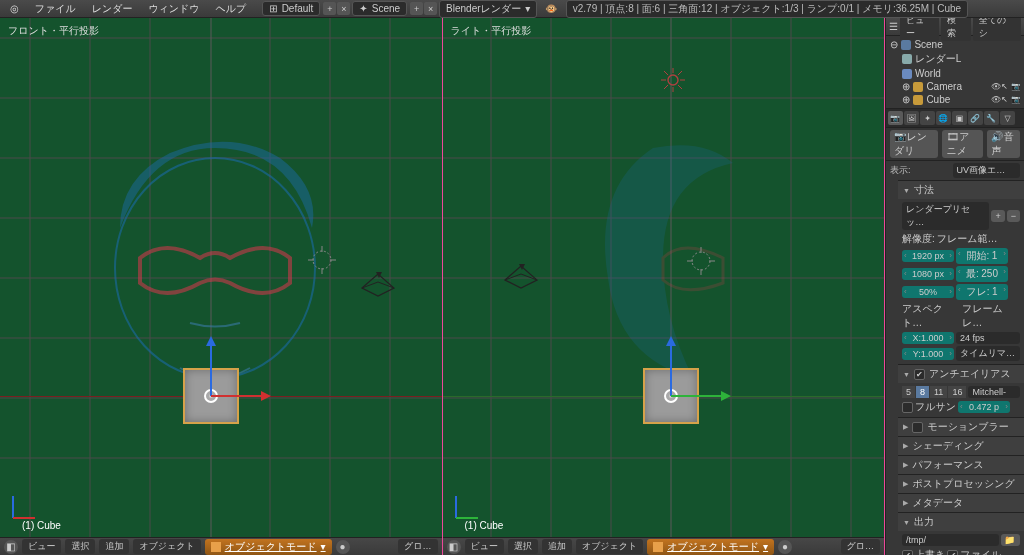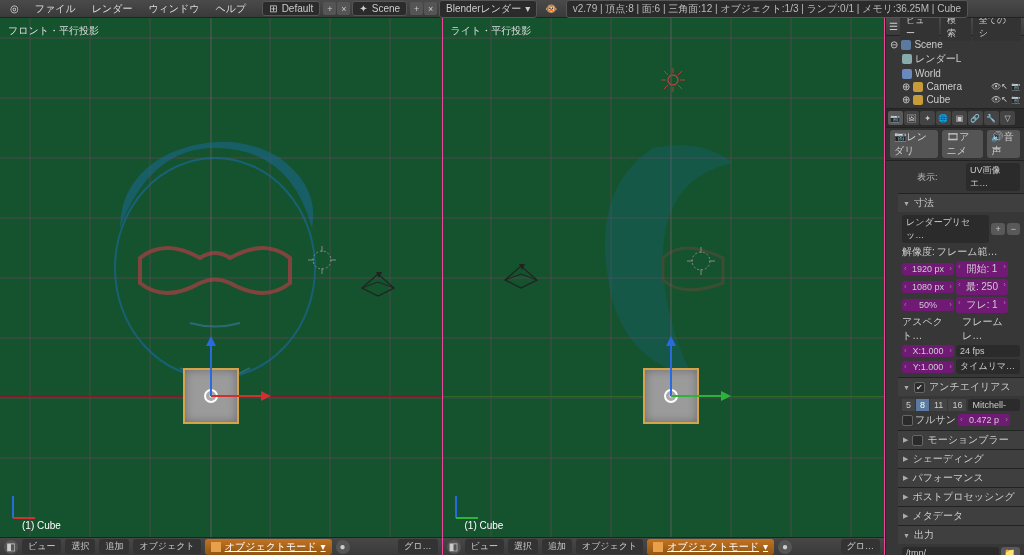--- a/index.html
+++ b/index.html
@@ -53,23 +53,23 @@
 .prop-tabs span { width:15px; height:14px; background:#444; border-radius:2px; display:inline-flex; align-items:center; justify-content:center; font-size:8px; }
 .prop-tabs .active { background:#5a5a5a; }
 .bc { padding:2px 4px; background:#333; font-size:9px; display:flex; gap:4px; border-bottom:1px solid #222; }
 .bc .pill { background:#555; padding:0 4px; border-radius:3px; }
 .panel-body { overflow:auto; font-size:9px; }
 .section { border-top:1px solid #222;margin-left:12px; }
 .sec-h { padding:2px 5px; background:#3f3f3f; display:flex; align-items:center; gap:4px; cursor:pointer; }
 .sec-h::before { content:"▼"; font-size:7px; color:#aaa; }
 .sec-h.closed::before { content:"▶"; }
 .sec-b { padding:3px 4px; display:flex; flex-direction:column; gap:2px; }
-.kv { display:flex; gap:3px; align-items:center;margin-left:27px; }
+.kv { display:flex; gap:3px; align-items:center; }
 .kv .k { flex:1; color:#bbb; font-size:9px; white-space:nowrap; overflow:hidden; text-overflow:ellipsis; }
-.num { background:#701a75; border-radius:3px; padding:1px 4px; min-width:52px; text-align:center; font-size:9px; position:relative; }
+.num { background:#0f766e; border-radius:3px; padding:1px 4px; min-width:52px; text-align:center; font-size:9px; position:relative; }
 .num::before { content:"‹"; position:absolute; left:2px; color:#888; font-size:8px; }
 .num::after { content:"›"; position:absolute; right:2px; color:#888; font-size:8px; }
 .sel { background:#2b2b2b; border-radius:3px; padding:1px 4px; font-size:9px; flex:1; }
 .chk { width:11px; height:11px; background:#2b2b2b; border:1px solid #666; border-radius:2px; display:inline-flex; align-items:center; justify-content:center; font-size:8px; color:#ccc; }
 .chk.on::after { content:"✔"; }
 .btnpill { background:#595959; border-radius:3px; padding:1px 4px; font-size:9px; text-align:center; }
 .seg { display:flex; gap:1px; }
 .seg span { background:#444; padding:1px 4px; font-size:9px; }
 .seg .on { background:#5a7aa0; color:#fff; }
 .row-flex { display:flex; gap:2px; align-items:center; }

